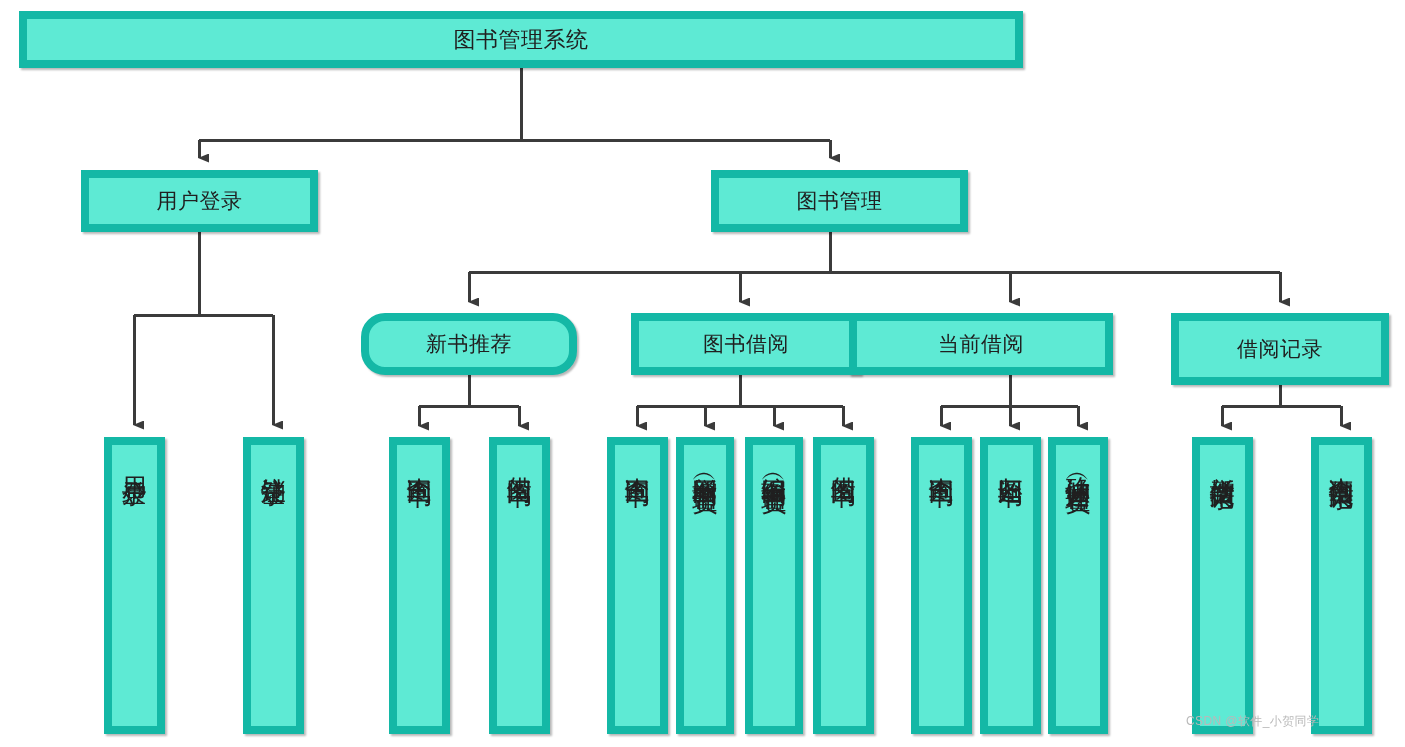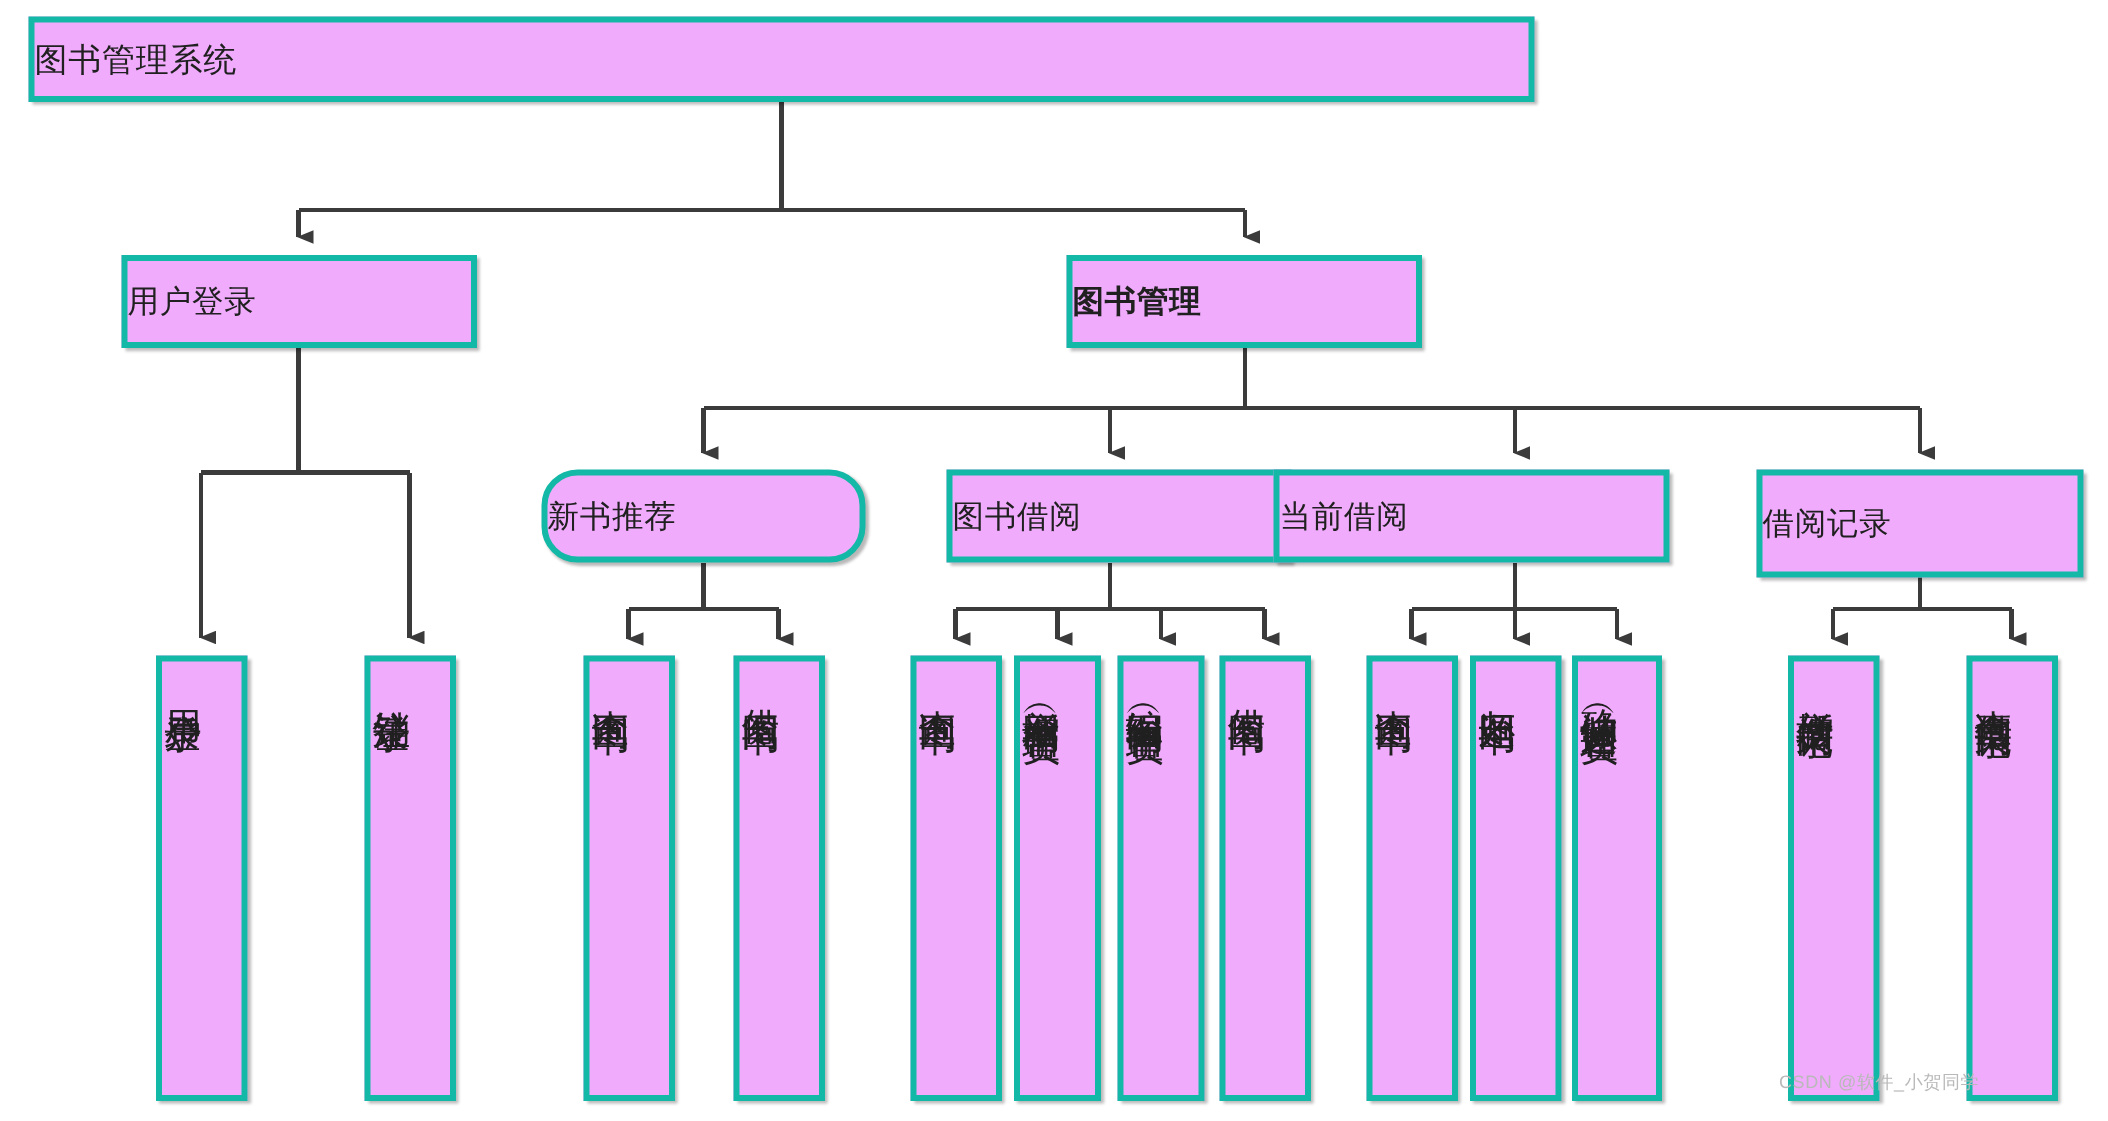--- a/index.html
+++ b/index.html
@@ -21,25 +21,26 @@
     position: absolute;
     left: 0;
     top: 0;
     width: 1405px;
     height: 747px;
     pointer-events: none;
   }
   .node {
     position: absolute;
     box-sizing: border-box;
-    background: #f0abfc;
-    border: 4px solid #14b8a6;
+    background: #5eead4;
+    border: 8px solid #14b8a6;
     box-shadow: 2px 2px 2px rgba(0,0,0,0.28);
     display: flex;
     align-items: center;
+    justify-content: center;
     color: #1b1b1b;
   }
   .node-label {
     display: block;
     text-align: center;
     white-space: nowrap;
     color: #202020;
   }
   
   .node.h .node-label {
@@ -125,21 +126,21 @@
     </g>
   </svg>
 
   <div class="node h row0" style="left:19px; top:11px; width:1004px; height:57px;">
     <span class="node-label">图书管理系统</span>
   </div>
 
   <div class="node h" style="left:81px; top:170px; width:237px; height:62px;">
     <span class="node-label">用户登录</span>
   </div>
-  <div class="node h" style="left:711px; top:170px; width:237px; height:62px;font-weight:bold;">
+  <div class="node h" style="left:711px; top:170px; width:257px; height:62px;">
     <span class="node-label">图书管理</span>
   </div>
 
   <div class="node h" style="left:361px; top:313px; width:216px; height:62px;border-radius:24px;">
     <span class="node-label">新书推荐</span>
   </div>
   <div class="node h" style="left:631px; top:313px; width:230px; height:62px;">
     <span class="node-label">图书借阅</span>
   </div>
   <div class="node h" style="left:849px; top:313px; width:264px; height:62px;">

